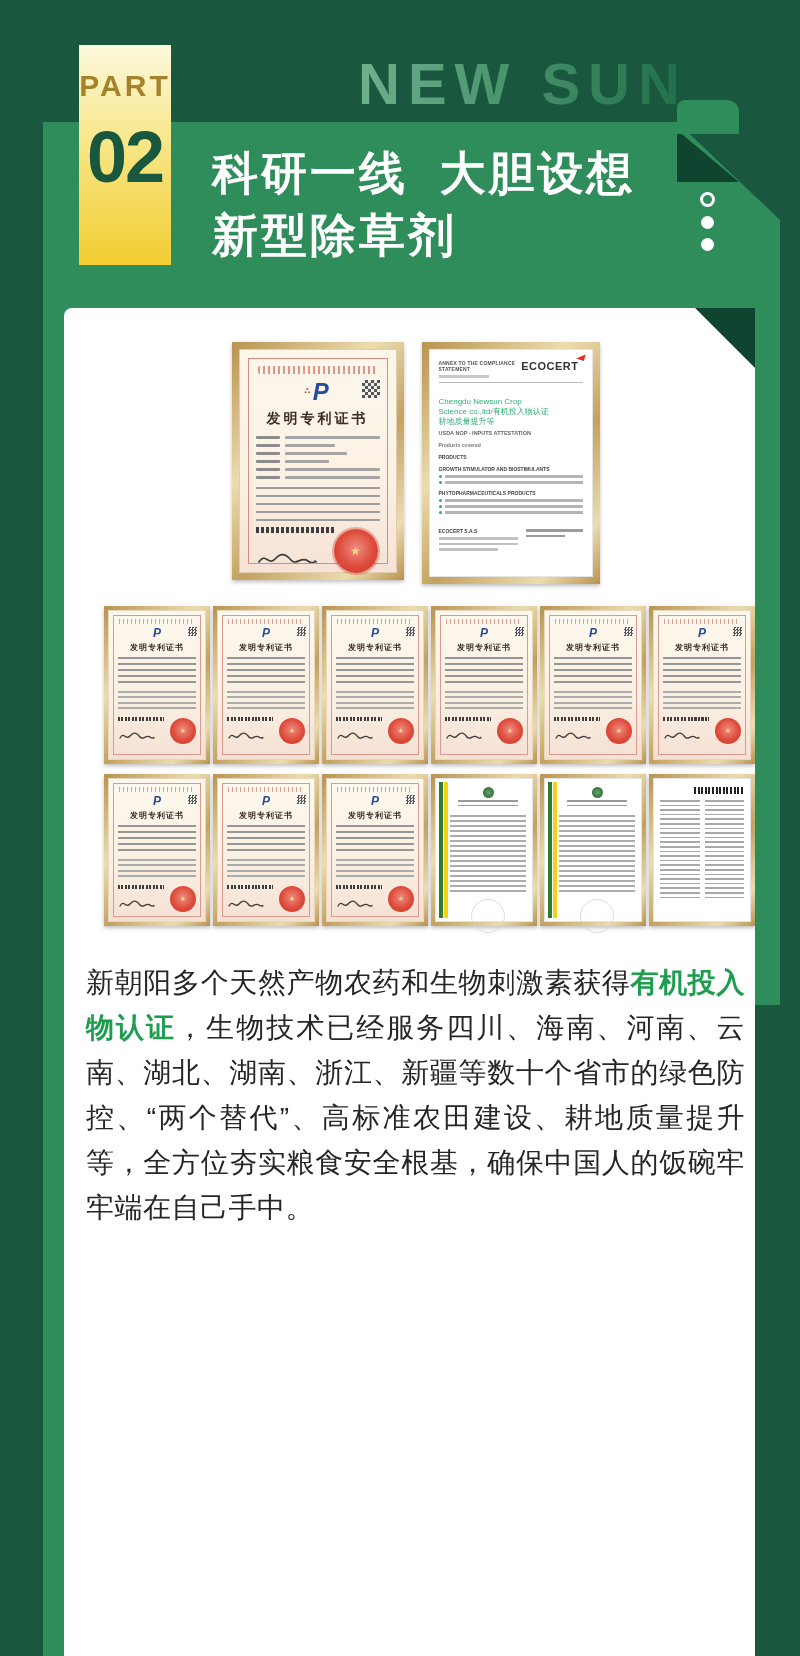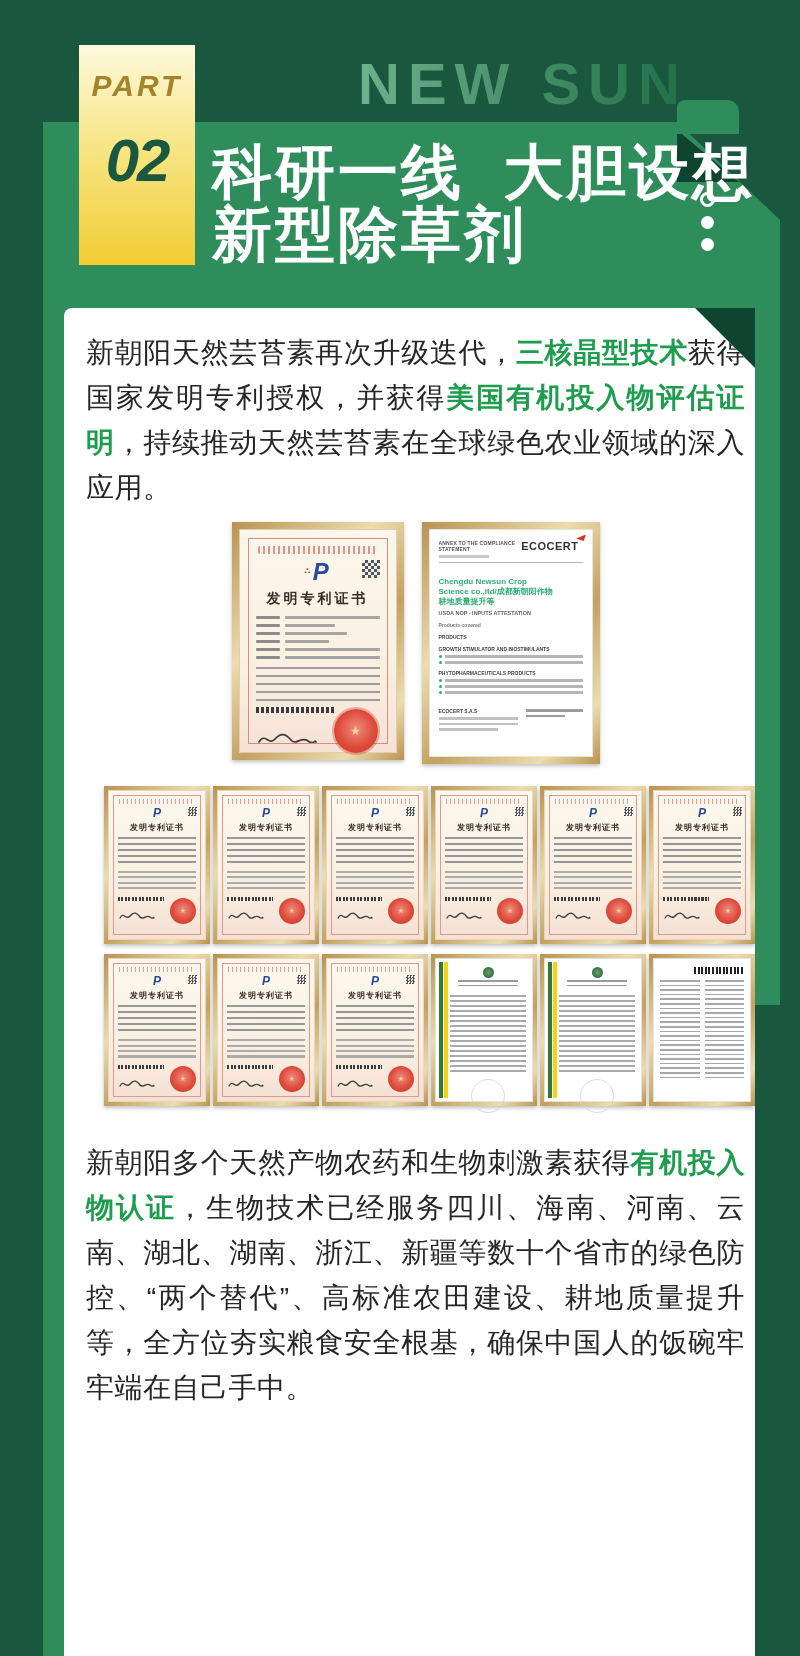--- a/index.html
+++ b/index.html
@@ -33,27 +33,27 @@
   }
   .panel-fold-shadow{
     position:absolute;left:677px;top:130px;width:62px;height:52px;background:var(--panel-dark);
     clip-path:polygon(0 0,100% 100%,0 100%);
   }
   .panel-fold-tab{
     position:absolute;left:677px;top:100px;width:62px;height:34px;background:var(--panel);
     border-radius:8px 12px 0 0;
   }
   .badge{
-    position:absolute;left:79px;top:45px;width:116px;height:220px;
+    position:absolute;left:79px;top:45px;width:92px;height:220px;
     background:linear-gradient(180deg,#fdf9dd 0%,#f8e687 45%,#f2cd33 100%);
-    display:flex;flex-direction:column;align-items:center;font-style:italic;
+    display:flex;flex-direction:column;align-items:center;
   }
   .badge-part{margin-top:24px;font-size:30px;font-weight:800;letter-spacing:3px;color:var(--badge-gold);}
-  .badge-num{margin-top:28px;font-size:60px;line-height:1;font-weight:800;color:var(--badge-num);letter-spacing:-2px;}
-  .header-title{position:absolute;left:212px;top:142px;color:#fff;font-weight:800;font-size:60px;line-height:62px;letter-spacing:3px;white-space:pre;}
+  .badge-num{margin-top:18px;font-size:72px;line-height:1;font-weight:800;color:var(--badge-num);letter-spacing:-2px;}
+  .header-title{position:absolute;left:212px;top:142px;color:#fff;font-weight:800;font-size:46px;line-height:62px;letter-spacing:3px;white-space:pre;}
   .dots{position:absolute;left:700px;top:192px;display:flex;flex-direction:column;align-items:center;gap:9px;}
   .dot-ring{width:15px;height:15px;border:3px solid #fff;border-radius:50%;}
   .dot{width:13px;height:13px;background:#fff;border-radius:50%;}
 
   
   .card-fold-shadow{
     position:absolute;left:695px;top:308px;width:60px;height:60px;background:var(--panel-dark);
     clip-path:polygon(0 0,100% 0,100% 100%);
   }
   .card{
@@ -106,21 +106,21 @@
   
   .cert-eco{width:178px;height:242px;}
   .cert-eco .paper{width:100%;height:100%;background:#fff;border:1px solid #e5e5e5;padding:10px 9px;position:relative;}
   .eco-head{display:flex;justify-content:space-between;align-items:flex-start;}
   .eco-annex{font-size:5px;font-weight:700;color:#555;letter-spacing:.2px;}
   .eco-ref{width:50px;height:3px;background:#c9c9c9;margin-top:3px;}
   .eco-brand{font-size:11px;font-weight:800;color:#333;letter-spacing:.5px;position:relative;padding-right:4px;}
   .eco-bird{position:absolute;right:-2px;top:-7px;width:0;height:0;
     border-left:8px solid transparent;border-bottom:7px solid #e0301e;transform:rotate(18deg);}
   .eco-rule{height:1px;background:#bbb;margin:4px 0 14px 0;}
-  .eco-co{color:#2fae74;font-weight:700;font-size:8px;line-height:10px;}
+  .eco-co{color:#2fae74;font-weight:400;font-size:8px;line-height:10px;}
   .eco-usda{font-size:5.5px;color:#666;margin-top:3px;font-weight:700;}
   .eco-small{font-size:5px;color:#777;margin-top:6px;font-weight:700;}
   .eco-sec{font-size:5px;color:#444;font-weight:800;margin-top:6px;}
   .eco-bullets{margin-top:3px;}
   .eco-bullet{display:flex;align-items:center;gap:3px;margin-top:3px;}
   .eco-bullet i{width:3px;height:3px;background:#2fae74;border-radius:50%;}
   .eco-bullet b{flex:1;height:2.5px;background:#b5b5b5;}
   .eco-footer{display:flex;gap:8px;margin-top:12px;}
   .eco-addr{flex:1.4;}
   .eco-addr .eco-sec{margin-top:2px;}
@@ -200,21 +200,20 @@
   <div class="dots">
     <span class="dot-ring"></span>
     <span class="dot"></span>
     <span class="dot"></span>
   </div>
 
   <div class="card-fold-shadow"></div>
 
   <div class="card">
 
-    <div class="para"><span>新朝阳天然芸苔素再次升级迭代，</span><span class="hl">三核晶型技术</span><span>获得国家发明专利授权，并获得</span><span class="hl">美国有机投入物评估证明</span><span>，持续推动天然芸苔素在全球绿色农业领域的深入应用。</span></div>
 
     <div class="main-certs">
 
       <figure class="frame cert-cn">
         <div class="paper">
           <div class="red-border"></div>
           <div class="flourish"></div>
           <div class="logo-row">
             <span class="logo-p">P</span>
             <span class="qr"></span>
@@ -263,21 +262,21 @@
               <div class="eco-ref"></div>
             </div>
             <div class="eco-brand">
               <span class="eco-bird"></span>
               <span>ECOCERT</span>
             </div>
           </div>
           <div class="eco-rule"></div>
           <div class="eco-co">
             <div>Chengdu Newsun Crop</div>
-            <div>Science co.,ltd/成都新朝阳作物</div>
+            <div>Science co.,ltd/有机投入物认证</div>
             <div>耕地质量提升等</div>
           </div>
           <div class="eco-usda">USDA NOP - INPUTS ATTESTATION</div>
           <div class="eco-small">Products covered</div>
           <div class="eco-sec">PRODUCTS</div>
           <div class="eco-sec">GROWTH STIMULATOR AND BIOSTIMULANTS</div>
           <div class="eco-bullets">
             <div class="eco-bullet">
                 <i></i>
                 <b></b>

